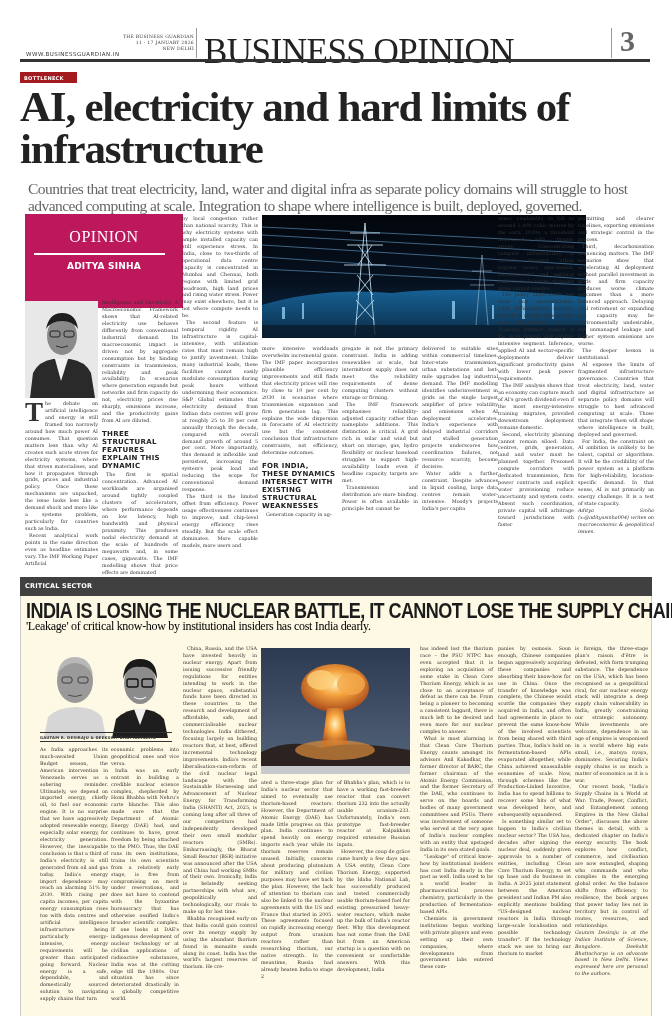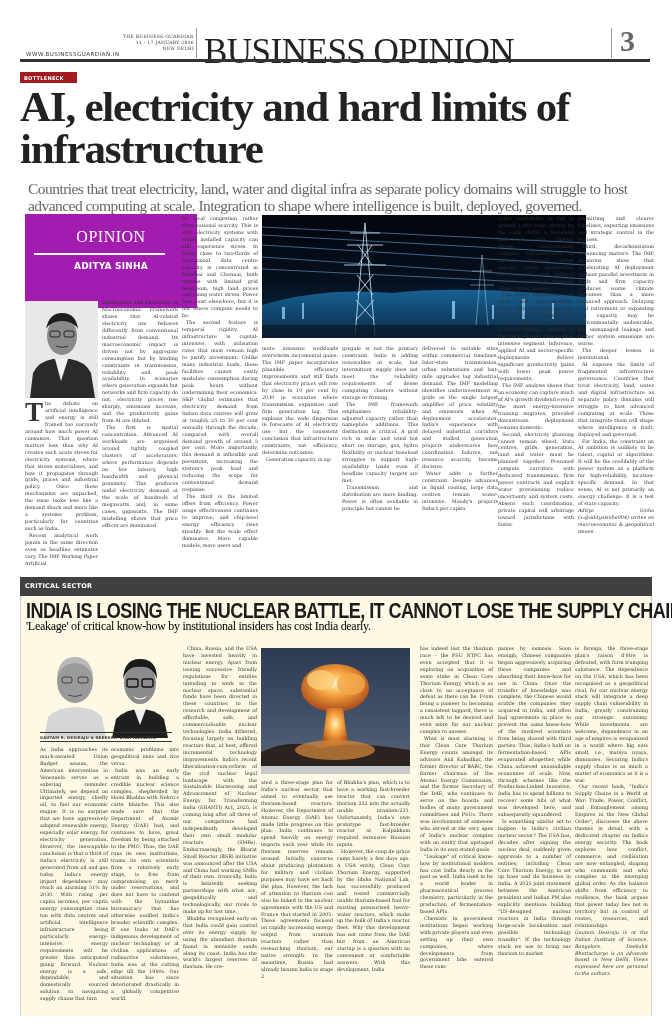--- a/index.html
+++ b/index.html
@@ -16,21 +16,21 @@
   .mast-title { left: 204px; top: 34px; font: 35px "Liberation Serif", serif; letter-spacing: -0.5px; color: #222; white-space: nowrap; line-height: 36px; }
   .mast-sep2 { left: 611px; top: 28px; width: 1px; height: 30px; background: #999; }
   .page-no { left: 620px; top: 24px; font: bold 30px "Liberation Serif", serif; color: #666; }
   .mast-rule { left: 20px; top: 59px; width: 630px; height: 3px; background: #333; }
 
   
   .kicker { left: 20px; top: 72px; width: 57px; height: 11px; background: #a31a1f; color: #fff; font: bold 5px "DejaVu Sans", sans-serif; padding: 3px 4px; letter-spacing: 0.3px; }
   .headline { left: 20px; top: 86px; width: 640px; font: bold 43px "Liberation Serif", serif; line-height: 42px; color: #222; letter-spacing: -1.2px; }
   .deck { left: 20px; top: 180px; width: 640px; font: 15.5px "Liberation Serif", serif; line-height: 17px; color: #666; letter-spacing: -0.55px; margin-left: 8px; }
 
-  .opinion-box { left: 25px; top: 214px; width: 172px; height: 94px; background: #a21caf; }
+  .opinion-box { left: 25px; top: 214px; width: 158px; height: 94px; background: #be185d; }
   .opinion-box::after { content: ""; position: absolute; left: 43px; bottom: -11px; border-left: 0 solid transparent; border-right: 13px solid transparent; border-top: 11px solid #a31a1f; }
   .opinion-label { position: absolute; left: 0; top: 14px; width: 100%; text-align: center; font: 16px "Liberation Serif", serif; color: #fff; letter-spacing: 0.5px; }
   .opinion-rule { position: absolute; left: 9px; top: 39px; width: 131px; height: 1.5px; background: #fff; }
   .opinion-name { position: absolute; left: 0; top: 47px; width: 100%; text-align: center; font: bold 9px "DejaVu Sans", sans-serif; color: #fff; letter-spacing: 0.2px; }
 
   .portrait-top { left: 25px; top: 301px; width: 73px; height: 97px; background: linear-gradient(180deg,#eee 0%,#e3e3e3 100%); overflow: hidden; }
 
   .col { position: absolute; font: 4.9px "DejaVu Serif", serif; line-height: 6.95px; color: #333; text-align: justify; hyphens: auto; }
   .col p { text-indent: 4px; }
   .col p.noind { text-indent: 0; }
@@ -94,20 +94,21 @@
   </svg>
 </div>
 
 <div class="col" style="left:25px; top:400px; width:73px;">
   <p class="noind"><span class="dropcap">T</span><span>he debate on artificial intelligence and energy is still framed too narrowly around how much power AI consumes. That question matters less than why AI creates such acute stress for electricity systems, where that stress materialises, and how it propagates through grids, prices and industrial policy. Once these mechanisms are unpacked, the issue looks less like a demand shock and more like a systems problem, particularly for countries such as India.</span></p>
   <p>Recent analytical work points in the same direction even as headline estimates vary. The IMF Working Paper Artificial</p>
 </div>
 
 <div class="col" style="left:102px; top:299px; width:76px;">
   <p class="noind">Intelligence and Electricity: A Macroeconomic Framework shows that AI-related electricity use behaves differently from conventional industrial demand. Its macroeconomic impact is driven not by aggregate consumption but by binding constraints in transmission, reliability and peak availability. In scenarios where generation expands but networks and firm capacity do not, electricity prices rise sharply, emissions increase, and the productivity gains from AI are diluted.</p>
+  <div class="sub">THREE STRUCTURAL FEATURES EXPLAIN THIS DYNAMIC</div>
   <p>The first is spatial concentration. Advanced AI workloads are organised around tightly coupled clusters of accelerators, where performance depends on low latency, high bandwidth and physical proximity. This produces nodal electricity demand at the scale of hundreds of megawatts and, in some cases, gigawatts. The IMF modelling shows that price effects are dominated</p>
 </div>
 
 <div class="col" style="left:182px; top:215px; width:76px;">
   <p class="noind">by local congestion rather than national scarcity. This is why electricity systems with ample installed capacity can still experience stress. In India, close to two-thirds of operational data centre capacity is concentrated in Mumbai and Chennai, both regions with limited grid headroom, high land prices and rising water stress. Power may exist elsewhere, but it is not where compute needs to be.</p>
   <p>The second feature is temporal rigidity. AI infrastructure is capital-intensive, with utilisation rates that must remain high to justify investment. Unlike many industrial loads, these facilities cannot easily modulate consumption during peak hours without undermining their economics. S&amp;P Global estimates that electricity demand from Indian data centres will grow at roughly 25 to 30 per cent annually through the decade, compared with overall demand growth of around 5 per cent. More importantly, this demand is inflexible and persistent, increasing the system's peak load and reducing the scope for conventional demand response.</p>
   <p>The third is the limited offset from efficiency. Power usage effectiveness continues to improve, and chip-level energy efficiency rises steadily. But the scale effect dominates. More capable models, more users and</p>
 </div>
 
 <div class="abs photo-tower">
@@ -147,20 +148,21 @@
     </g>
     <g stroke="#cfeeff" stroke-width="0.6" fill="none" opacity="0.7">
       <path d="M220 40 L214 110 M220 40 L226 110 M210 56 L230 56 M208 70 L232 70"></path>
     </g>
     <rect x="0" y="110" width="324" height="13" fill="#0a1a2a" opacity="0.8"></rect>
   </svg>
 </div>
 
 <div class="col" style="left:262px; top:345px; width:76px;">
   <p class="noind">more intensive workloads overwhelm incremental gains. The IMF paper incorporates plausible efficiency improvements and still finds that electricity prices will rise by close to 10 per cent by 2030 in scenarios where transmission expansion and firm generation lag. This explains the wide dispersion in forecasts of AI electricity use but the consistent conclusion that infrastructure constraints, not efficiency, determine outcomes.</p>
+  <div class="sub">FOR INDIA, THESE DYNAMICS INTERSECT WITH EXISTING STRUCTURAL WEAKNESSES</div>
   <p>Generation capacity in ag-</p>
 </div>
 
 <div class="col" style="left:342px; top:345px; width:76px;">
   <p class="noind">gregate is not the primary constraint. India is adding renewables at scale, but intermittent supply does not meet the reliability requirements of dense computing clusters without storage or firming.</p>
   <p>The IMF framework emphasises reliability-adjusted capacity rather than nameplate additions. This distinction is critical. A grid rich in solar and wind but short on storage, gas, hydro flexibility or nuclear baseload struggles to support high-availability loads even if headline capacity targets are met.</p>
   <p>Transmission and distribution are more binding. Power is often available in principle but cannot be</p>
 </div>
 
 <div class="col" style="left:422px; top:345px; width:76px;">

